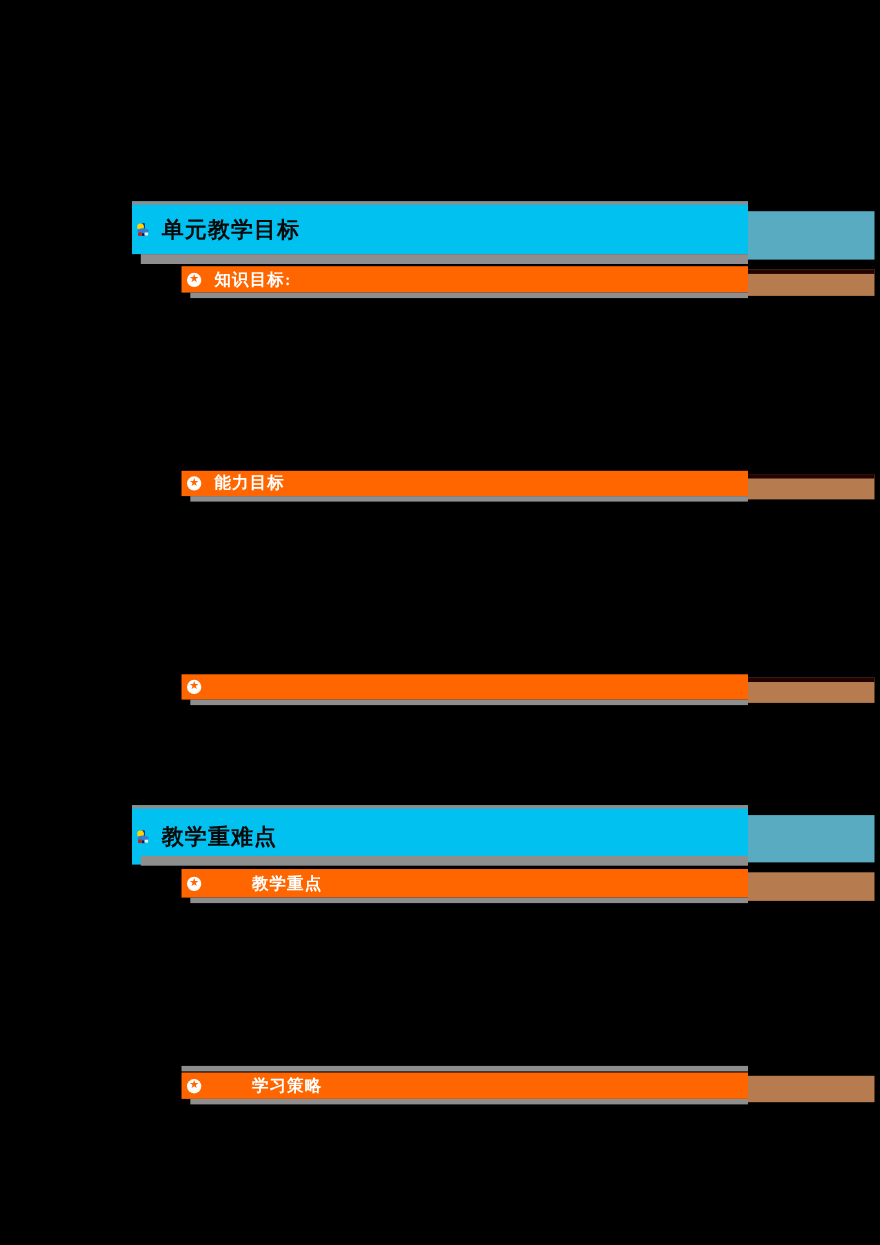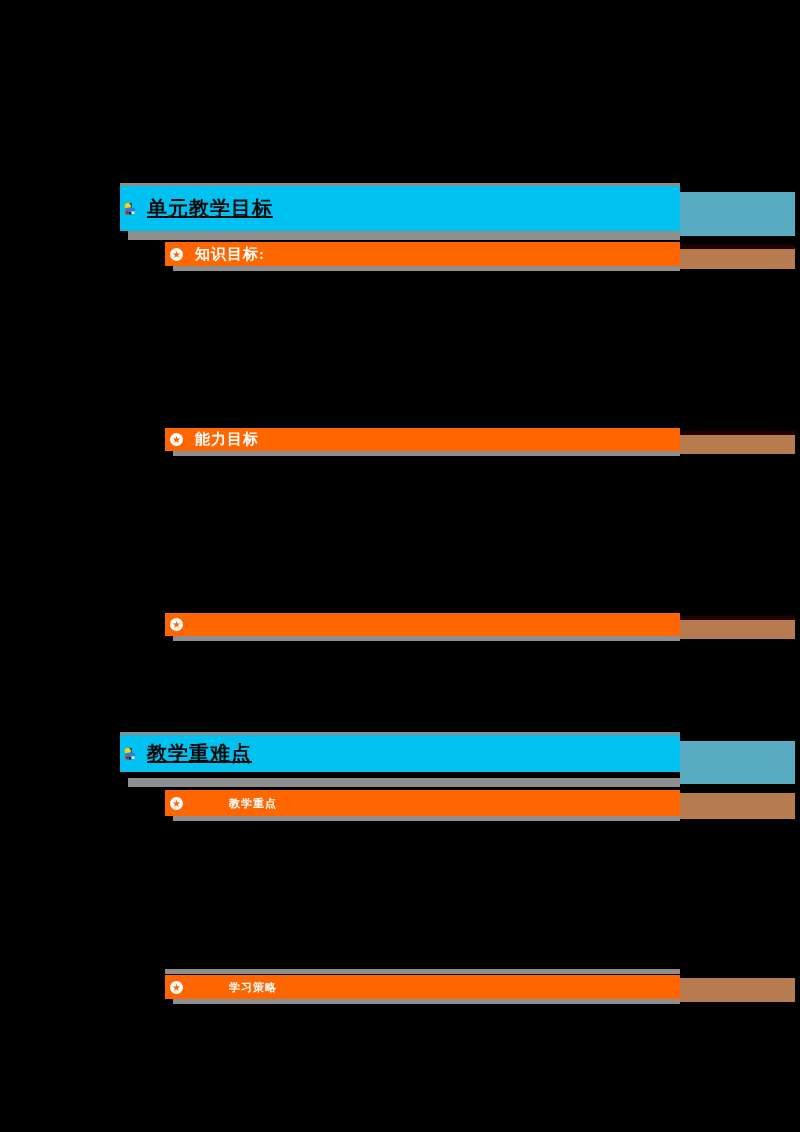--- a/index.html
+++ b/index.html
@@ -10,38 +10,38 @@
   
   .hbar-main{
     position:absolute;left:120px;width:560px;box-sizing:border-box;
     background:var(--heading_bar);border-top:3px solid var(--shadow);
     display:flex;align-items:center;padding-left:3px;
   }
   .hbar-ext{position:absolute;left:680px;width:115px;background:var(--heading_bar_muted);}
   .hbar-shadow{position:absolute;left:128px;width:552px;height:9px;background:var(--shadow);}
   .hbar-label{
     font-size:20px;font-weight:bold;color:var(--heading_text);
-    margin-left:10px;letter-spacing:1px;white-space:nowrap;text-decoration:underline;
+    margin-left:10px;letter-spacing:1px;white-space:nowrap;
   }
   .hbar-bullet{flex:0 0 auto;width:14px;height:14px;display:block;}
   
   .obar-main{
     position:absolute;left:165px;width:515px;box-sizing:border-box;
     background:var(--item_bar);
     display:flex;align-items:center;padding-left:5px;
   }
   .obar-ext{position:absolute;left:680px;width:115px;background:var(--item_bar_muted);}
   .obar-ext.dark-top{border-top:4px solid var(--item_bar_muted_top);box-sizing:border-box;}
   .obar-shadow{position:absolute;left:173px;width:507px;height:5px;background:var(--shadow);}
   .obar-preshadow{position:absolute;left:165px;width:515px;height:5px;background:var(--shadow);}
   .obar-label{
     font-size:15px;color:var(--item_text);margin-left:12px;
     letter-spacing:1px;white-space:nowrap;font-weight:bold;
   }
-  .obar-label.bold{font-weight:bold;font-size:11px;margin-left:46px;}
+  .obar-label.bold{font-weight:bold;font-size:15px;margin-left:46px;}
   .obar-bullet{
     flex:0 0 auto;width:13px;height:13px;border-radius:50%;background:#fff;
     display:flex;align-items:center;justify-content:center;
   }
   .obar-bullet .star{
     color:var(--item_bar);font-size:10px;line-height:13px;
     font-family:"DejaVu Sans",sans-serif;transform:translateY(-0.5px);
   }
 </style>
 </head>
@@ -81,21 +81,21 @@
   <div class="obar-shadow" style="top:451px;"></div>
 
   <div class="obar-main" style="top:613px;height:23px;">
     <span class="obar-bullet">
         <span class="star">★</span>
       </span>
   </div>
   <div class="obar-ext dark-top" style="top:616px;height:23px;"></div>
   <div class="obar-shadow" style="top:636px;"></div>
 
-  <div class="hbar-main" style="top:732px;height:40px;">
+  <div class="hbar-main" style="top:732px;height:54px;">
     <svg class="hbar-bullet" viewBox="0 0 14 14">
       <rect x="6" y="1" width="2.6" height="11.5" fill="#15155e"></rect>
       <circle cx="4.8" cy="4.2" r="3.1" fill="#ffd400"></circle>
       <ellipse cx="7" cy="7.8" rx="5.2" ry="2.3" fill="#2f7ed8"></ellipse>
       <rect x="2.6" y="9.2" width="3.2" height="3.2" fill="#cc2200"></rect>
       <rect x="8.4" y="9.4" width="3.2" height="2.6" fill="#efefef"></rect>
     </svg>
     <span class="hbar-label">教学重难点</span>
   </div>
   <div class="hbar-ext" style="top:741px;height:43px;"></div>

